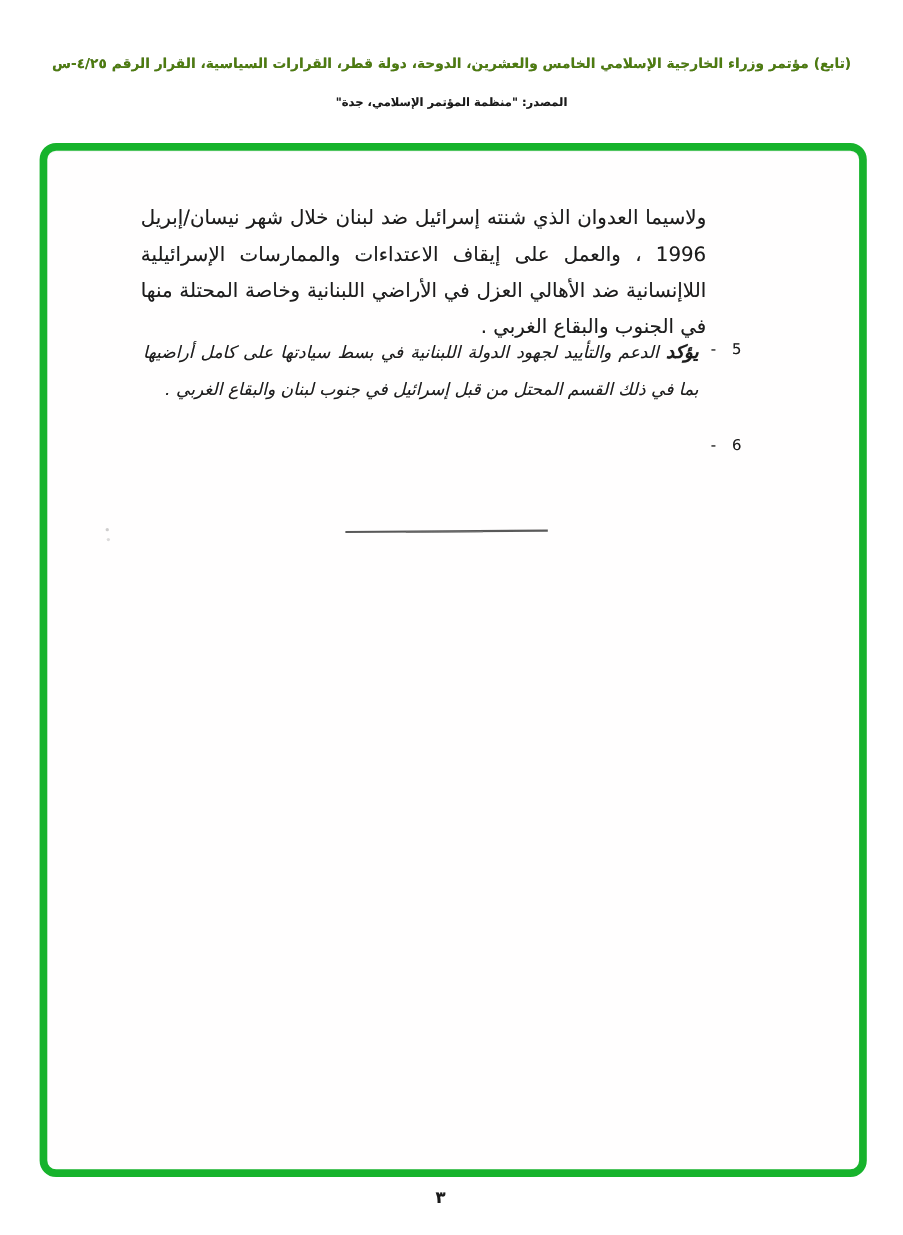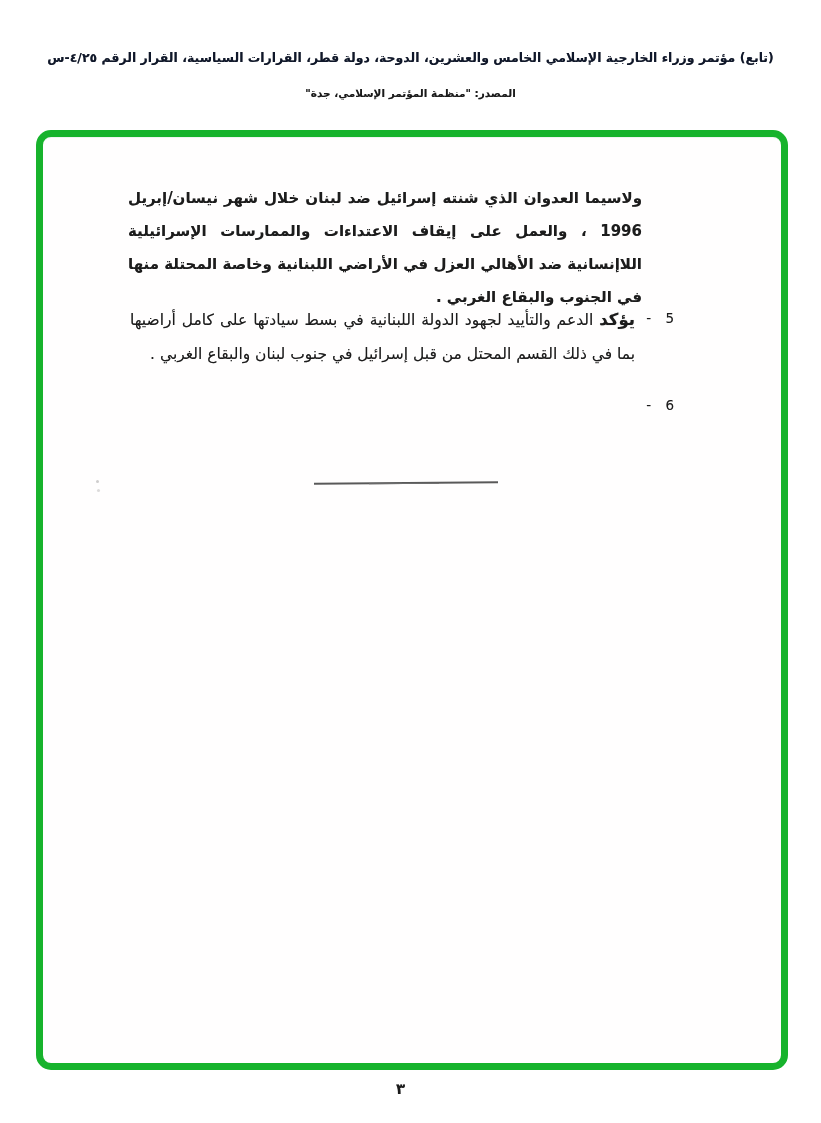--- a/index.html
+++ b/index.html
@@ -19,21 +19,21 @@
   
   .header-line1 {
     position: absolute;
     top: 50px;
     left: 40px;
     right: 40px;
     direction: rtl;
     text-align: center;
     font-size: 12.5px;
     font-weight: bold;
-    color: #0f172a;
+    color: #4d7c0f;
     text-shadow: 0 0 0.5px rgba(0,0,0,0.45);
     white-space: nowrap;
   }
   .header-line2 {
     position: absolute;
     top: 87px;
     left: 40px;
     right: 40px;
     direction: rtl;
     text-align: center;
@@ -56,25 +56,24 @@
   }
   
   .paragraph {
     position: absolute;
     top: 182px;
     left: 128px;
     width: 514px;
     margin: 0;
     direction: rtl;
     text-align: justify;
-    font-size: 15px;
+    font-size: 18px;
     line-height: 33px;
     color: #1c1c1c;
     text-shadow: 0 0 0.6px rgba(0,0,0,0.35);
-    font-weight: bold;
   }
   .item-marker {
     position: absolute;
     left: 638px;
     width: 36px;
     direction: rtl;
     font-size: 13.5px;
     color: #1c1c1c;
     word-spacing: 10px;
     text-shadow: 0 0 0.5px rgba(0,0,0,0.35);
@@ -84,20 +83,21 @@
   .item-text {
     position: absolute;
     left: 130px;
     width: 505px;
     direction: rtl;
     text-align: justify;
     font-size: 15.5px;
     line-height: 34px;
     color: #1c1c1c;
     text-shadow: 0 0 0.6px rgba(0,0,0,0.35);
+    font-style: italic;
   }
   .text-5 { top: 303px; }
   .text-6 { top: 390px; text-align-last: center; }
   .keyword {
     font-weight: bold;
     font-size: 16.5px;
     text-shadow: 0 0 0.7px rgba(0,0,0,0.5);
   }
   
   .divider {

